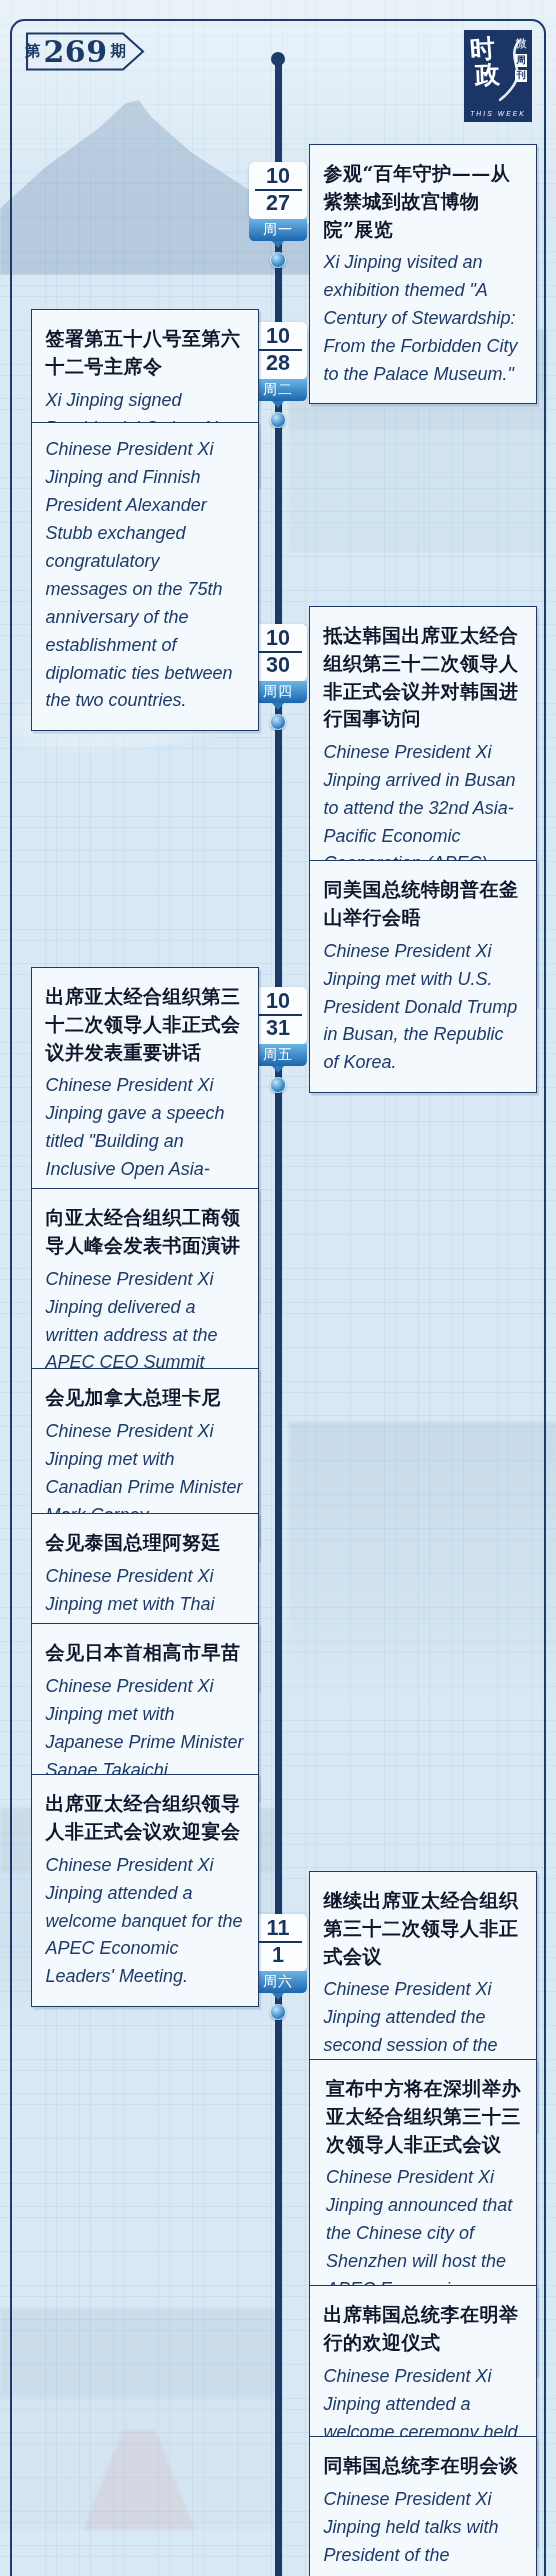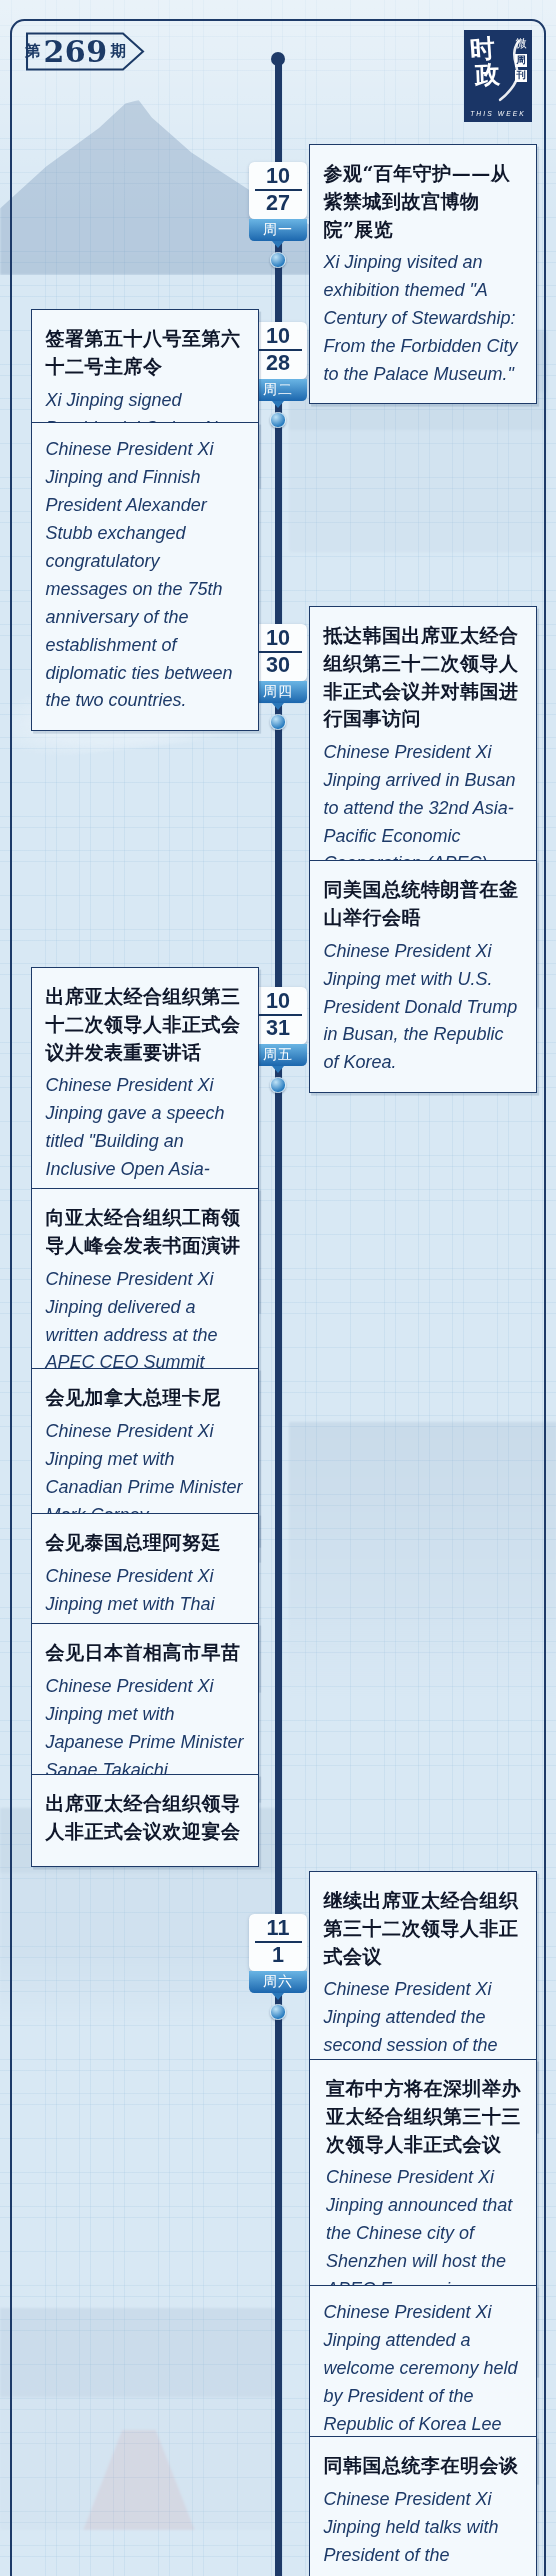--- a/index.html
+++ b/index.html
@@ -199,30 +199,32 @@
       <div class="event left" style="top: 1513px; min-height: 72px;">
     <div class="t">会见泰国总理阿努廷</div>
     <div class="d">Chinese President Xi Jinping met with Thai Prime Minister Anutin Charnvirakul.</div>
   </div>
       <div class="event left" style="top: 1623px; min-height: 105px;">
     <div class="t">会见日本首相高市早苗</div>
     <div class="d">Chinese President Xi Jinping met with Japanese Prime Minister Sanae Takaichi.</div>
   </div>
       <div class="event left" style="top: 1774px; min-height: 85px;">
     <div class="t">出席亚太经合组织领导人非正式会议欢迎宴会</div>
+    <div class="d">Chinese President Xi Jinping attended a welcome banquet for the APEC Economic Leaders' Meeting.</div>
   </div>
       <div class="event right" style="top: 1871px; min-height: 142px;">
     <div class="t">继续出席亚太经合组织第三十二次领导人非正式会议</div>
     <div class="d">Chinese President Xi Jinping attended the second session of the 32nd APEC Economic Leaders' Meeting.</div>
   </div>
       <div class="event right" style="top: 2059px; min-height: 182px; padding-left: 16px;">
     <div class="t">宣布中方将在深圳举办亚太经合组织第三十三次领导人非正式会议</div>
     <div class="d">Chinese President Xi Jinping announced that the Chinese city of Shenzhen will host the APEC Economic Leaders' Meeting in February 2026.</div>
   </div>
       <div class="event right" style="top: 2285px; min-height: 106px;">
+    <div class="t">出席韩国总统李在明举行的欢迎仪式</div>
     <div class="d">Chinese President Xi Jinping attended a welcome ceremony held by President of the Republic of Korea Lee Jae-myung.</div>
   </div>
       <div class="event right" style="top: 2436px; min-height: 107px;">
     <div class="t">同韩国总统李在明会谈</div>
     <div class="d">Chinese President Xi Jinping held talks with President of the Republic of Korea Lee Jae-myung.</div>
   </div>
     </div>
 
 </div>
 

